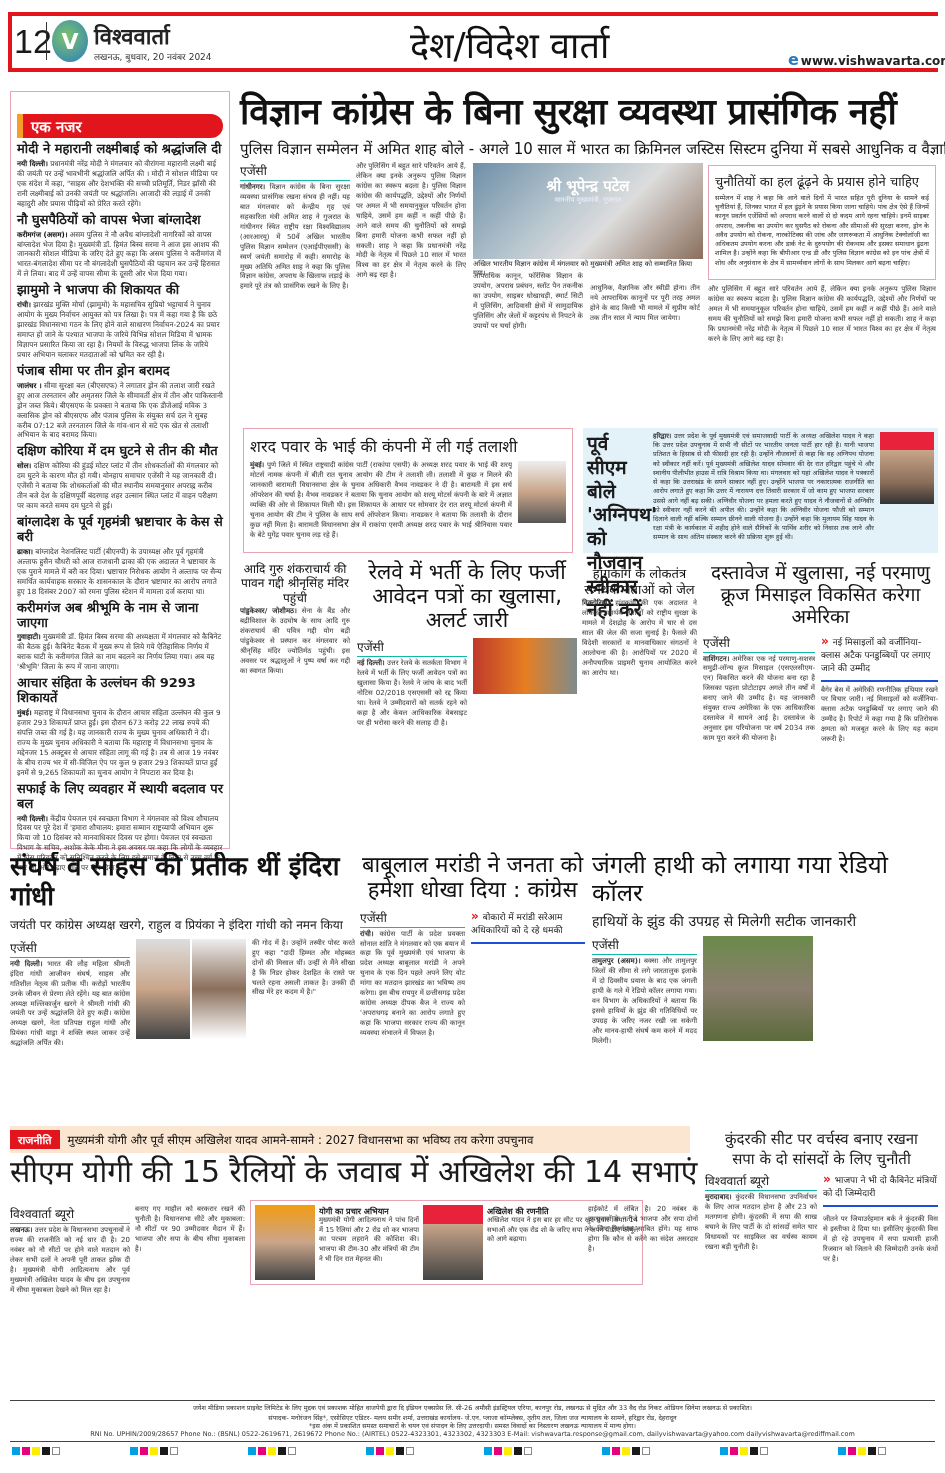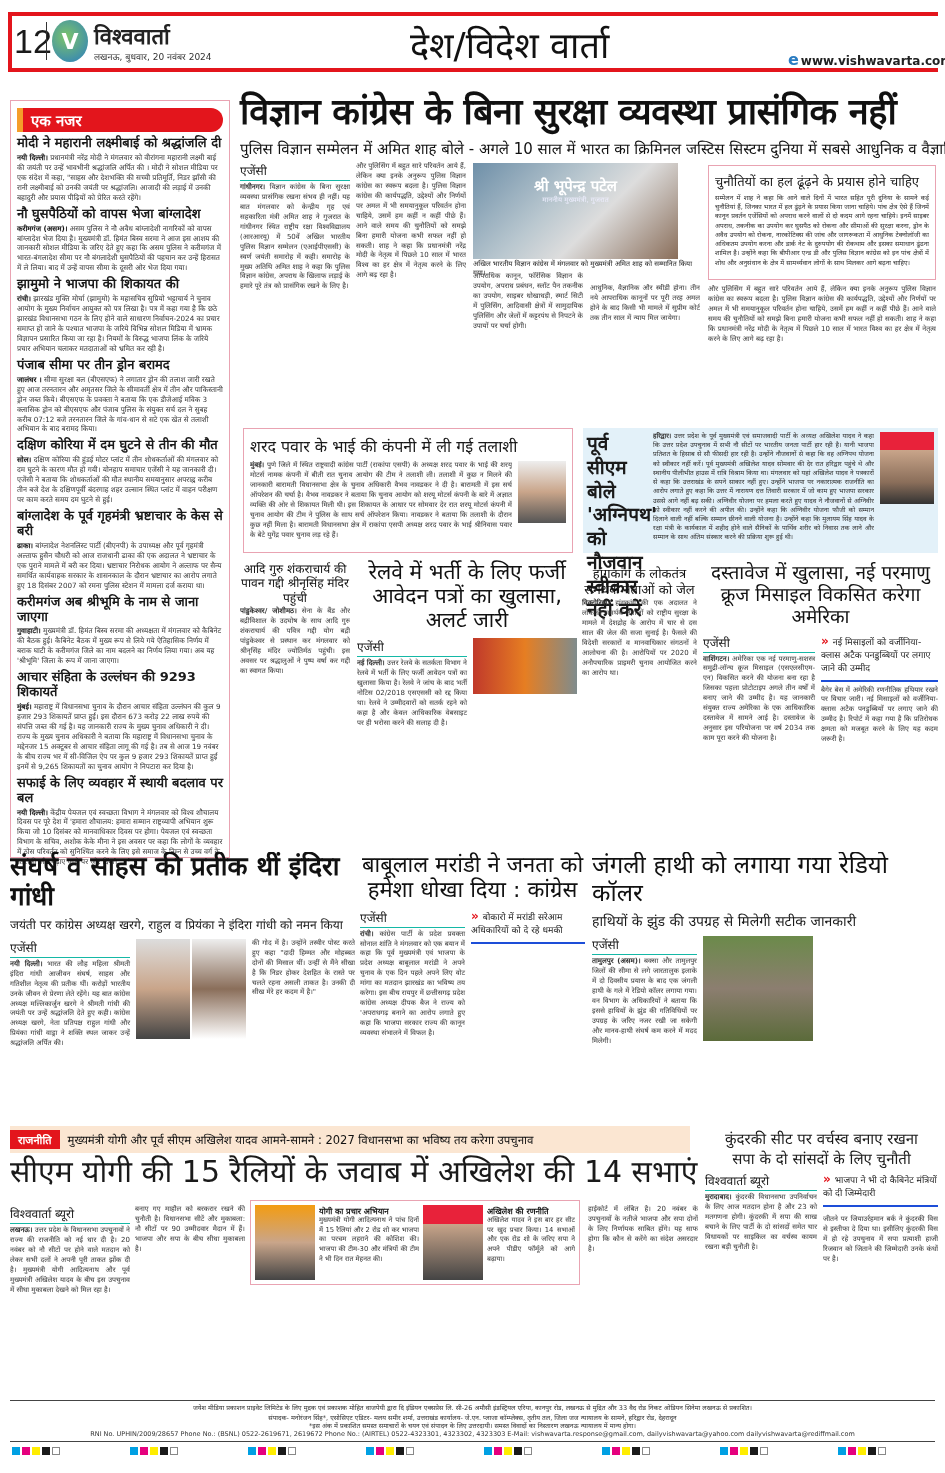--- a/index.html
+++ b/index.html
@@ -8,21 +8,21 @@
 .masthead{left:8px;top:12px;width:930px;height:60px;border-top:4px solid #e3151c;border-left:4px solid #e3151c;border-bottom:4px solid #e3151c}
 .masthead::before{content:"";position:absolute;left:-4px;top:-4px;width:38px;height:4px;background:#e3151c}
 .pageno{left:14px;top:22px;font-family:"Liberation Sans",sans-serif;font-size:34px;font-weight:400}
 .vsep{left:46px;top:22px;width:1px;height:38px;background:#333}
 .logo{left:52px;top:20px;width:36px;height:42px;border-radius:50%;background:radial-gradient(circle at 40% 40%,#7dc46a,#2a7cc1);display:flex;align-items:center;justify-content:center;color:#fff;font-weight:bold;font-size:22px}
 .brand{left:94px;top:20px;font-size:22px;font-weight:bold;color:#222}
 .dateline{left:94px;top:50px;font-size:9px;color:#333}
 .section-title{left:410px;top:20px;font-size:36px;color:#111}
 .site{left:788px;top:50px;font-size:12px;font-weight:bold;color:#222}
 .site .e{color:#2a7cc1;font-size:16px;margin-right:2px}
-.col-left{left:10px;top:100px;width:220px;height:758px;border:1px solid #e9a3b2;padding:1px 6px}
+.col-left{left:10px;top:91px;width:220px;height:758px;border:1px solid #e9a3b2;padding:16px 6px}
 .eknazar{display:block;background:#e3151c;color:#fff;font-weight:bold;font-size:15px;padding:2px 8px;border-radius:0 12px 12px 0;border-left:6px solid #f59e2a;margin:6px 0 4px}
 .lh{font-size:13px;font-weight:bold;margin:4px 0 2px;line-height:1.15}
 .lb{font-size:7.2px;line-height:1.38;color:#333}
 .lb b{color:#111}
 .mainhead{left:240px;top:86px;font-size:36px;font-weight:bold;letter-spacing:-.5px;color:#111;white-space:nowrap}
 .subhead{left:240px;top:138px;font-size:15px;color:#111;white-space:nowrap}
 .txt{font-size:7px;line-height:1.42;color:#333;text-align:justify}
 .byline{font-size:12px;font-weight:normal;border-bottom:1px solid #14b8a6;padding-bottom:1px;margin-bottom:2px}
 .photo{background:linear-gradient(135deg,#6e8fa8,#b9c7cf 40%,#ddd 60%,#8a6e5a)}
 .caption{font-size:7px;color:#222;background:#fff}
@@ -81,21 +81,21 @@
 <div class="abs subhead">पुलिस विज्ञान सम्मेलन में अमित शाह बोले - अगले 10 साल में भारत का क्रिमिनल जस्टिस सिस्टम दुनिया में सबसे आधुनिक व वैज्ञानिक होगा</div>
 
 <div class="abs" style="left:240px;top:162px;width:110px;height:260px">
   <div class="byline">एजेंसी</div>
   <div class="txt"><b>गांधीनगर।</b> <span>विज्ञान कांग्रेस के बिना सुरक्षा व्यवस्था प्रासंगिक रखना संभव ही नहीं। यह बात मंगलवार को केन्द्रीय गृह एवं सहकारिता मंत्री अमित शाह ने गुजरात के गांधीनगर स्थित राष्ट्रीय रक्षा विश्वविद्यालय (आरआरयू) में 50वें अखिल भारतीय पुलिस विज्ञान सम्मेलन (एआईपीएससी) के स्वर्ण जयंती समारोह में कही। समारोह के मुख्य अतिथि अमित शाह ने कहा कि पुलिस विज्ञान कांग्रेस, अपराध के खिलाफ लड़ाई के हमारे पूरे तंत्र को प्रासंगिक रखने के लिए है।</span></div>
 </div>
 <div class="abs" style="left:356px;top:162px;width:110px;height:260px;overflow:hidden">
   <div class="txt">और पुलिसिंग में बहुत सारे परिवर्तन आये हैं, लेकिन क्या इनके अनुरूप पुलिस विज्ञान कांग्रेस का स्वरूप बदला है। पुलिस विज्ञान कांग्रेस की कार्यपद्धति, उद्देश्यों और निर्णयों पर अमल में भी समयानुकूल परिवर्तन होना चाहिये, उसमें हम कहीं न कहीं पीछे हैं। आने वाले समय की चुनौतियों को समझे बिना हमारी योजना कभी सफल नहीं हो सकती। शाह ने कहा कि प्रधानमंत्री नरेंद्र मोदी के नेतृत्व में पिछले 10 साल में भारत विश्व का हर क्षेत्र में नेतृत्व करने के लिए आगे बढ़ रहा है।</div>
 </div>
 
-<div class="abs photo" style="left:473px;top:163px;width:205px;height:96px">
+<div class="abs photo" style="left:473px;top:163px;width:230px;height:96px">
   <div style="text-align:center;color:#fff;font-weight:bold;font-size:15px;margin-top:12px">श्री भूपेन्द्र पटेल</div>
   <div style="text-align:center;color:#eef;font-size:7px">माननीय मुख्यमंत्री, गुजरात</div>
 </div>
 <div class="abs caption" style="left:473px;top:259px;width:230px;height:12px">अखिल भारतीय विज्ञान कांग्रेस में मंगलवार को मुख्यमंत्री अमित शाह को सम्मानित किया गया।</div>
 
 <div class="abs" style="left:473px;top:272px;width:110px;height:148px;overflow:hidden">
   <div class="txt">आपराधिक कानून, फॉरेंसिक विज्ञान के उपयोग, अपराध प्रबंधन, स्लॉट पैन तकनीक का उपयोग, साइबर धोखाधड़ी, स्मार्ट सिटी में पुलिसिंग, आदिवासी क्षेत्रों में सामुदायिक पुलिसिंग और जेलों में कट्टरपंथ से निपटने के उपायों पर चर्चा होगी।</div>
 </div>
 <div class="abs" style="left:590px;top:284px;width:110px;height:148px;overflow:hidden">
   <div class="txt">आधुनिक, वैज्ञानिक और स्वीडी होना। तीन नये आपराधिक कानूनों पर पूरी तरह अमल होने के बाद किसी भी मामले में सुप्रीम कोर्ट तक तीन साल में न्याय मिल जायेगा।</div>
@@ -209,21 +209,21 @@
 </div>
 <div class="abs" style="left:10px;top:1150px;font-size:30px;font-weight:normal;white-space:nowrap">सीएम योगी की 15 रैलियों के जवाब में अखिलेश की 14 सभाएं</div>
 
 <div class="abs" style="left:10px;top:1205px;width:120px;height:190px;overflow:hidden">
   <div class="byline">विश्ववार्ता ब्यूरो</div>
   <div class="txt"><b>लखनऊ।</b> <span>उत्तर प्रदेश के विधानसभा उपचुनावों ने राज्य की राजनीति को नई धार दी है। 20 नवंबर को नौ सीटों पर होने वाले मतदान को लेकर सभी दलों ने अपनी पूरी ताकत झोंक दी है। मुख्यमंत्री योगी आदित्यनाथ और पूर्व मुख्यमंत्री अखिलेश यादव के बीच इस उपचुनाव में सीधा मुकाबला देखने को मिल रहा है।</span></div>
 </div>
 <div class="abs" style="left:135px;top:1205px;width:110px;height:190px;overflow:hidden">
   <div class="txt">बनाए गए माहौल को बरकरार रखने की चुनौती है। विधानसभा सीटें और मुकाबला: नौ सीटों पर 90 उम्मीदवार मैदान में हैं। भाजपा और सपा के बीच सीधा मुकाबला है।</div>
 </div>
-<div class="abs pinkbox" style="left:250px;top:1200px;width:330px;height:85px;display:flex;gap:4px;padding:4px">
+<div class="abs pinkbox" style="left:250px;top:1200px;width:393px;height:85px;display:flex;gap:4px;padding:4px">
   <div class="photo" style="width:60px;background:linear-gradient(#f39c12,#c9a58a 50%,#444)"></div>
   <div style="width:100px;overflow:hidden">
     <div style="font-size:8px;font-weight:bold">योगी का प्रचार अभियान</div>
     <div class="txt" style="font-size:6.8px">मुख्यमंत्री योगी आदित्यनाथ ने पांच दिनों में 15 रैलियां और 2 रोड शो कर भाजपा का परचम लहराने की कोशिश की। भाजपा की टीम-30 और मंत्रियों की टीम ने भी दिन रात मेहनत की।</div>
   </div>
   <div class="photo" style="width:60px;background:linear-gradient(#e8223a 25%,#c9a58a 25%,#444)"></div>
   <div style="flex:1;overflow:hidden">
     <div style="font-size:8px;font-weight:bold">अखिलेश की रणनीति</div>
     <div class="txt" style="font-size:6.8px">अखिलेश यादव ने इस बार हर सीट पर खुद प्रचार किया। 14 सभाओं और एक रोड शो के जरिए सपा ने अपने पीडीए फॉर्मूले को आगे बढ़ाया।</div>
   </div>

